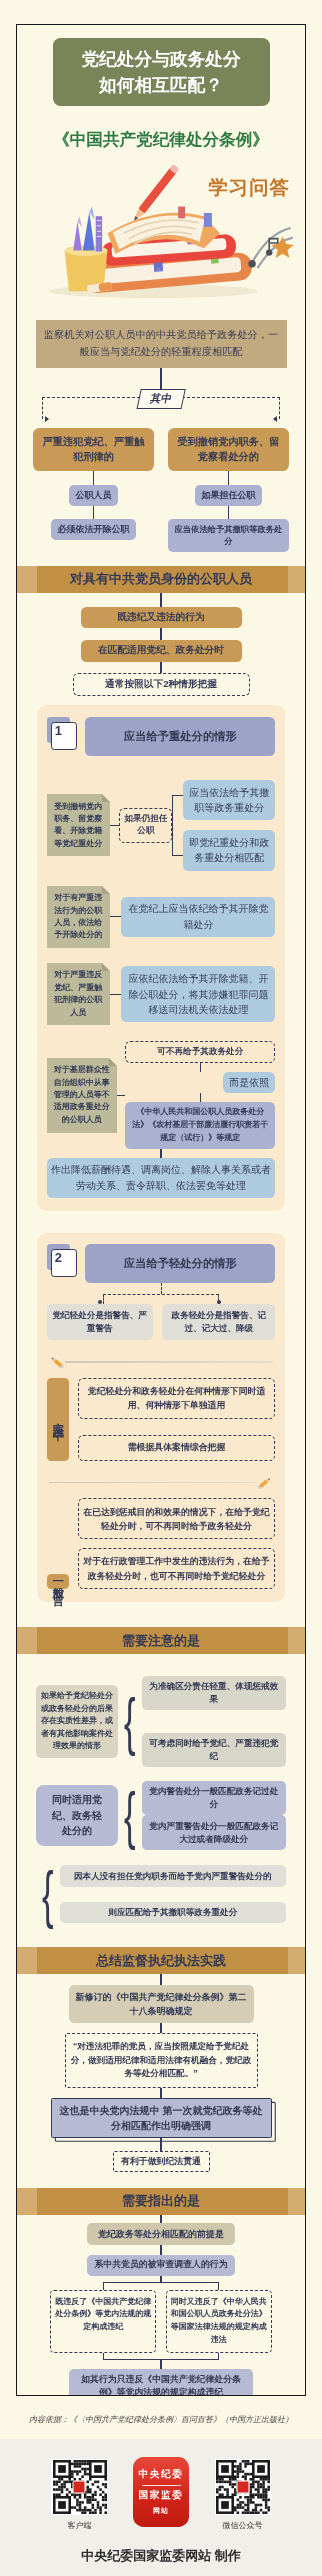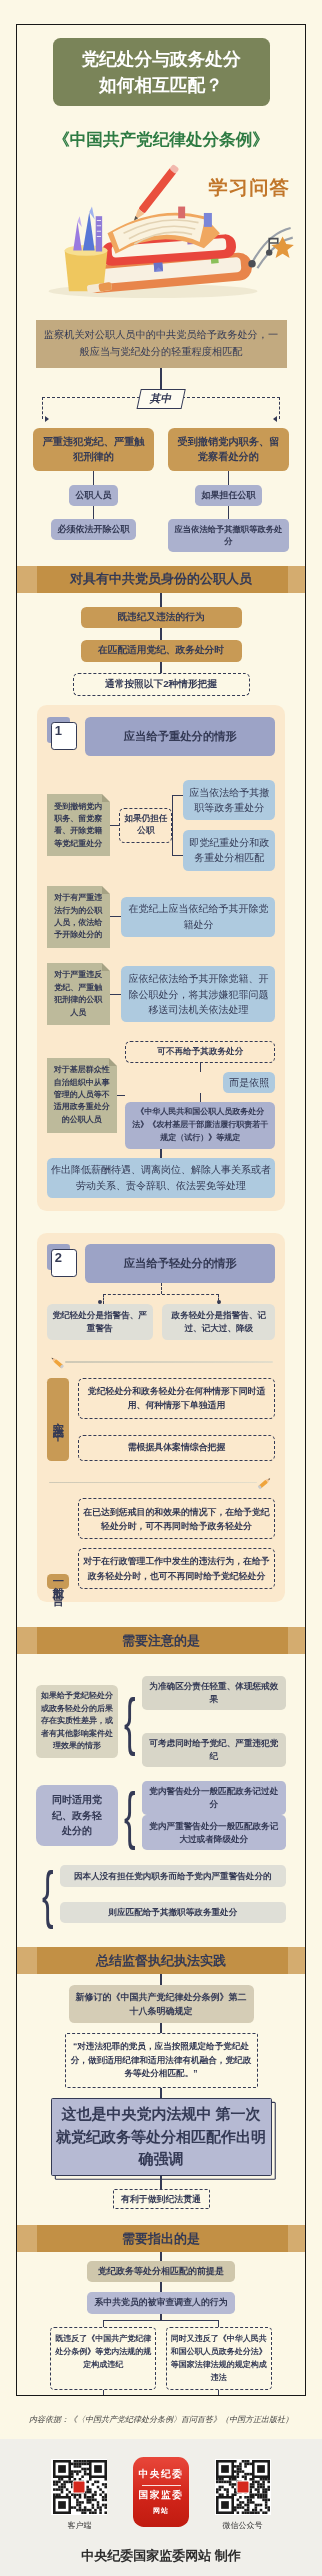--- a/index.html
+++ b/index.html
@@ -91,21 +91,21 @@
          transform:scaleX(.55);text-align:center;flex:none;}
   .itemcol{flex:1;display:flex;flex-direction:column;}
   .kbx{background:var(--khaki2);border-radius:4.8px;padding:4.3px 4.3px;font-size:8.6px;font-weight:bold;
        text-align:center;line-height:1.5;}
   
   .sumtan{width:185px;margin:0 auto;background:#D5CDB6;border-radius:5.4px;padding:4.8px 5.4px;
           font-size:9px;line-height:1.6;font-weight:bold;text-align:center;}
   .quote{width:193px;margin:0 auto;border:1.1px dashed var(--navy);border-radius:2.1px;background:var(--cream);
          padding:5.9px 4.3px;font-size:8.6px;line-height:1.6;font-weight:bold;text-align:center;}
   .emph{width:221px;margin:0 auto;background:var(--lavlt);border:1.1px solid var(--navy);border-radius:1.6px;
-        padding:4.3px 3.2px;font-size:15px;line-height:1.5;font-weight:bold;text-align:center;
+        padding:4.3px 3.2px;font-size:10px;line-height:1.5;font-weight:bold;text-align:center;
         box-shadow:3.8px 3.8px 0 -1.1px var(--cream),3.8px 3.8px 0 0 var(--navy);}
   .smalldash{width:97px;margin:0 auto;border-radius:1.6px;height:20.4px;font-size:8.9px;background:var(--cream);}
   
   .ptan{width:148px;margin:0 auto;background:#CFC7AC;border-radius:4.8px;padding:4.3px 3.2px;font-size:9px;
         font-weight:bold;text-align:center;}
   .plav{margin:0 auto;background:var(--lavlt);border-radius:4.8px;padding:3.8px 5.4px;font-size:8.9px;
         line-height:1.55;font-weight:bold;text-align:center;}
   .pdrow{display:flex;justify-content:center;gap:9.7px;}
   .pdash{width:106px;border:1.1px dashed var(--navy);border-radius:4.3px;background:var(--cream);
          padding:4.8px 3.2px;font-size:8px;line-height:1.6;font-weight:bold;text-align:center;}

